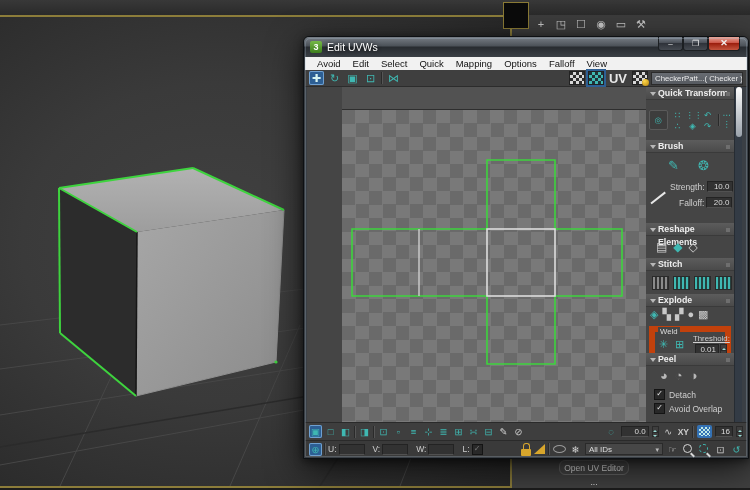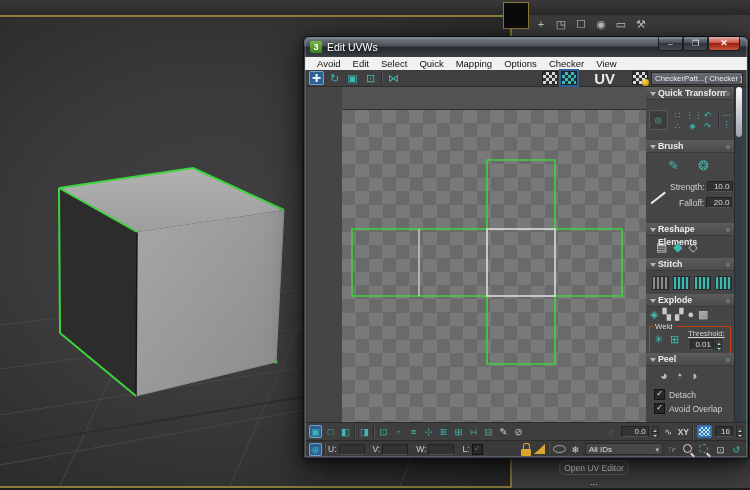--- a/index.html
+++ b/index.html
@@ -61,21 +61,21 @@
   .ti { width:15px; height:14px; line-height:14px; text-align:center; color:#3fb8b2;
         font-size:11px; border-radius:2px; }
   .ti.on { background:#2d5f94; box-shadow:inset 0 0 0 1px #6fa0d0; color:#d8f4f2; }
   .vsep { width:1px; height:12px; background:#2a2a2a; border-right:1px solid #555; }
   .chk6 { width:14px; height:12px; border:1px solid #222;
           background:repeating-conic-gradient(#d8d8d8 0 25%, #2e2e2e 0 50%); background-size:6px 6px; }
   .chk6.on { box-shadow:0 0 0 2px #2d5f94; background:repeating-conic-gradient(#3fb8b2 0 25%, #20323a 0 50%); background-size:6px 6px; }
   .chk6.ball { position:relative; }
   .chk6.ball::after { content:""; position:absolute; right:-2px; bottom:-2px; width:7px; height:7px;
                       border-radius:50%; background:radial-gradient(circle at 35% 30%, #ffd84d, #b8860b); }
-  .uvlbl { color:#e8e8e8; font-size:15px; font-weight:bold; margin:0 14px;text-align:right; }
+  .uvlbl { color:#e8e8e8; font-size:13px; font-weight:bold; margin:0 2px;text-align:right; }
   .texdd { width:92px; height:13px; background:linear-gradient(#686c72,#565a60); border:1px solid #2b2b2b;
            color:#ececec; font-size:7.8px; line-height:12px; padding:0 3px; box-sizing:border-box;
            white-space:nowrap; overflow:hidden; display:flex; }
   .texdd .ar { margin-left:auto; color:#cfcfcf; font-size:7px; }
 
   
   #canvas { left:3px; top:50px; width:339px; height:335px; background:#4b4b4b; overflow:hidden; }
   #cv-left { left:0; top:0; width:35px; height:335px; background:#454545; border-right:1px solid #3c3c3c; }
   #cv-top { left:35px; top:0; width:304px; height:22px; background:#525252; }
   #checker { left:35px; top:22px; width:304px; height:313px;
@@ -99,21 +99,21 @@
          font-size:8px; text-align:right; padding:0 2px; height:11px; line-height:10px; box-sizing:border-box; }
   .spin { width:7px; height:11px; display:inline-flex; flex-direction:column; }
   .spin i { flex:1; background:#3e3e3e; border:1px solid #2a2a2a; position:relative; }
   .spin i.u::after { content:""; position:absolute; left:0.5px; top:1px; border:2px solid transparent; border-bottom:2.5px solid #9adbd6; }
   .spin i.d::after { content:""; position:absolute; left:0.5px; top:2px; border:2px solid transparent; border-top:2.5px solid #9adbd6; }
   .cb { width:9px; height:9px; background:#282828; border:1px solid #141414; color:#e8e8e8;
         font-size:8px; line-height:8px; text-align:center; }
   .stitchic { width:15px; height:12px; border:1px solid #2a2a2a;
               background:repeating-linear-gradient(90deg,#3fb8b2 0 2px, #26413f 2px 4px); }
   .stitchic.dim { background:repeating-linear-gradient(90deg,#8a8a8a 0 2px, #333 2px 4px); }
-  .weldbox { border:1px solid #c2410c; margin:4px 3px 16px 3px; height:27px; position:relative; }
+  .weldbox { border:6px solid #c2410c; margin:4px 3px 16px 3px; height:27px; position:relative; }
   .weldbox .lg { position:absolute; top:-5px; left:3px; background:#454545; padding:0 2px; font-size:7.8px; color:#ddd; }
   .diagline { width:14px; height:14px; position:relative; }
   .diagline::before { content:""; position:absolute; left:-1px; top:6px; width:18px; height:1.5px;
                       background:#e8e8e8; transform:rotate(-38deg); }
 
   
   #rscroll { left:430px; top:50px; width:8px; height:335px; background:#333b45; border-left:1px solid #262c33; box-sizing:border-box; }
   #rscroll .thumb { position:absolute; left:1px; top:0; width:6px; height:50px; border-radius:3px;
                     background:linear-gradient(#fdfdfd,#9aa2ab); }
 
@@ -230,21 +230,21 @@
     <span class="wb close">✕</span>
   </div>
 
   <div class="abs mbar">
     <span class="mitem">Avoid</span>
     <span class="mitem">Edit</span>
     <span class="mitem">Select</span>
     <span class="mitem">Quick</span>
     <span class="mitem">Mapping</span>
     <span class="mitem">Options</span>
-    <span class="mitem">Checker</span>
+    <span class="mitem">Falloff</span>
     <span class="mitem">View</span>
   </div>
 
   <div class="abs wtool">
     <span class="ti on">✚</span>
     <span class="ti">↻</span>
     <span class="ti">▣</span>
     <span class="ti">⊡</span>
     <span class="vsep"></span>
     <span class="ti">⋈</span>

